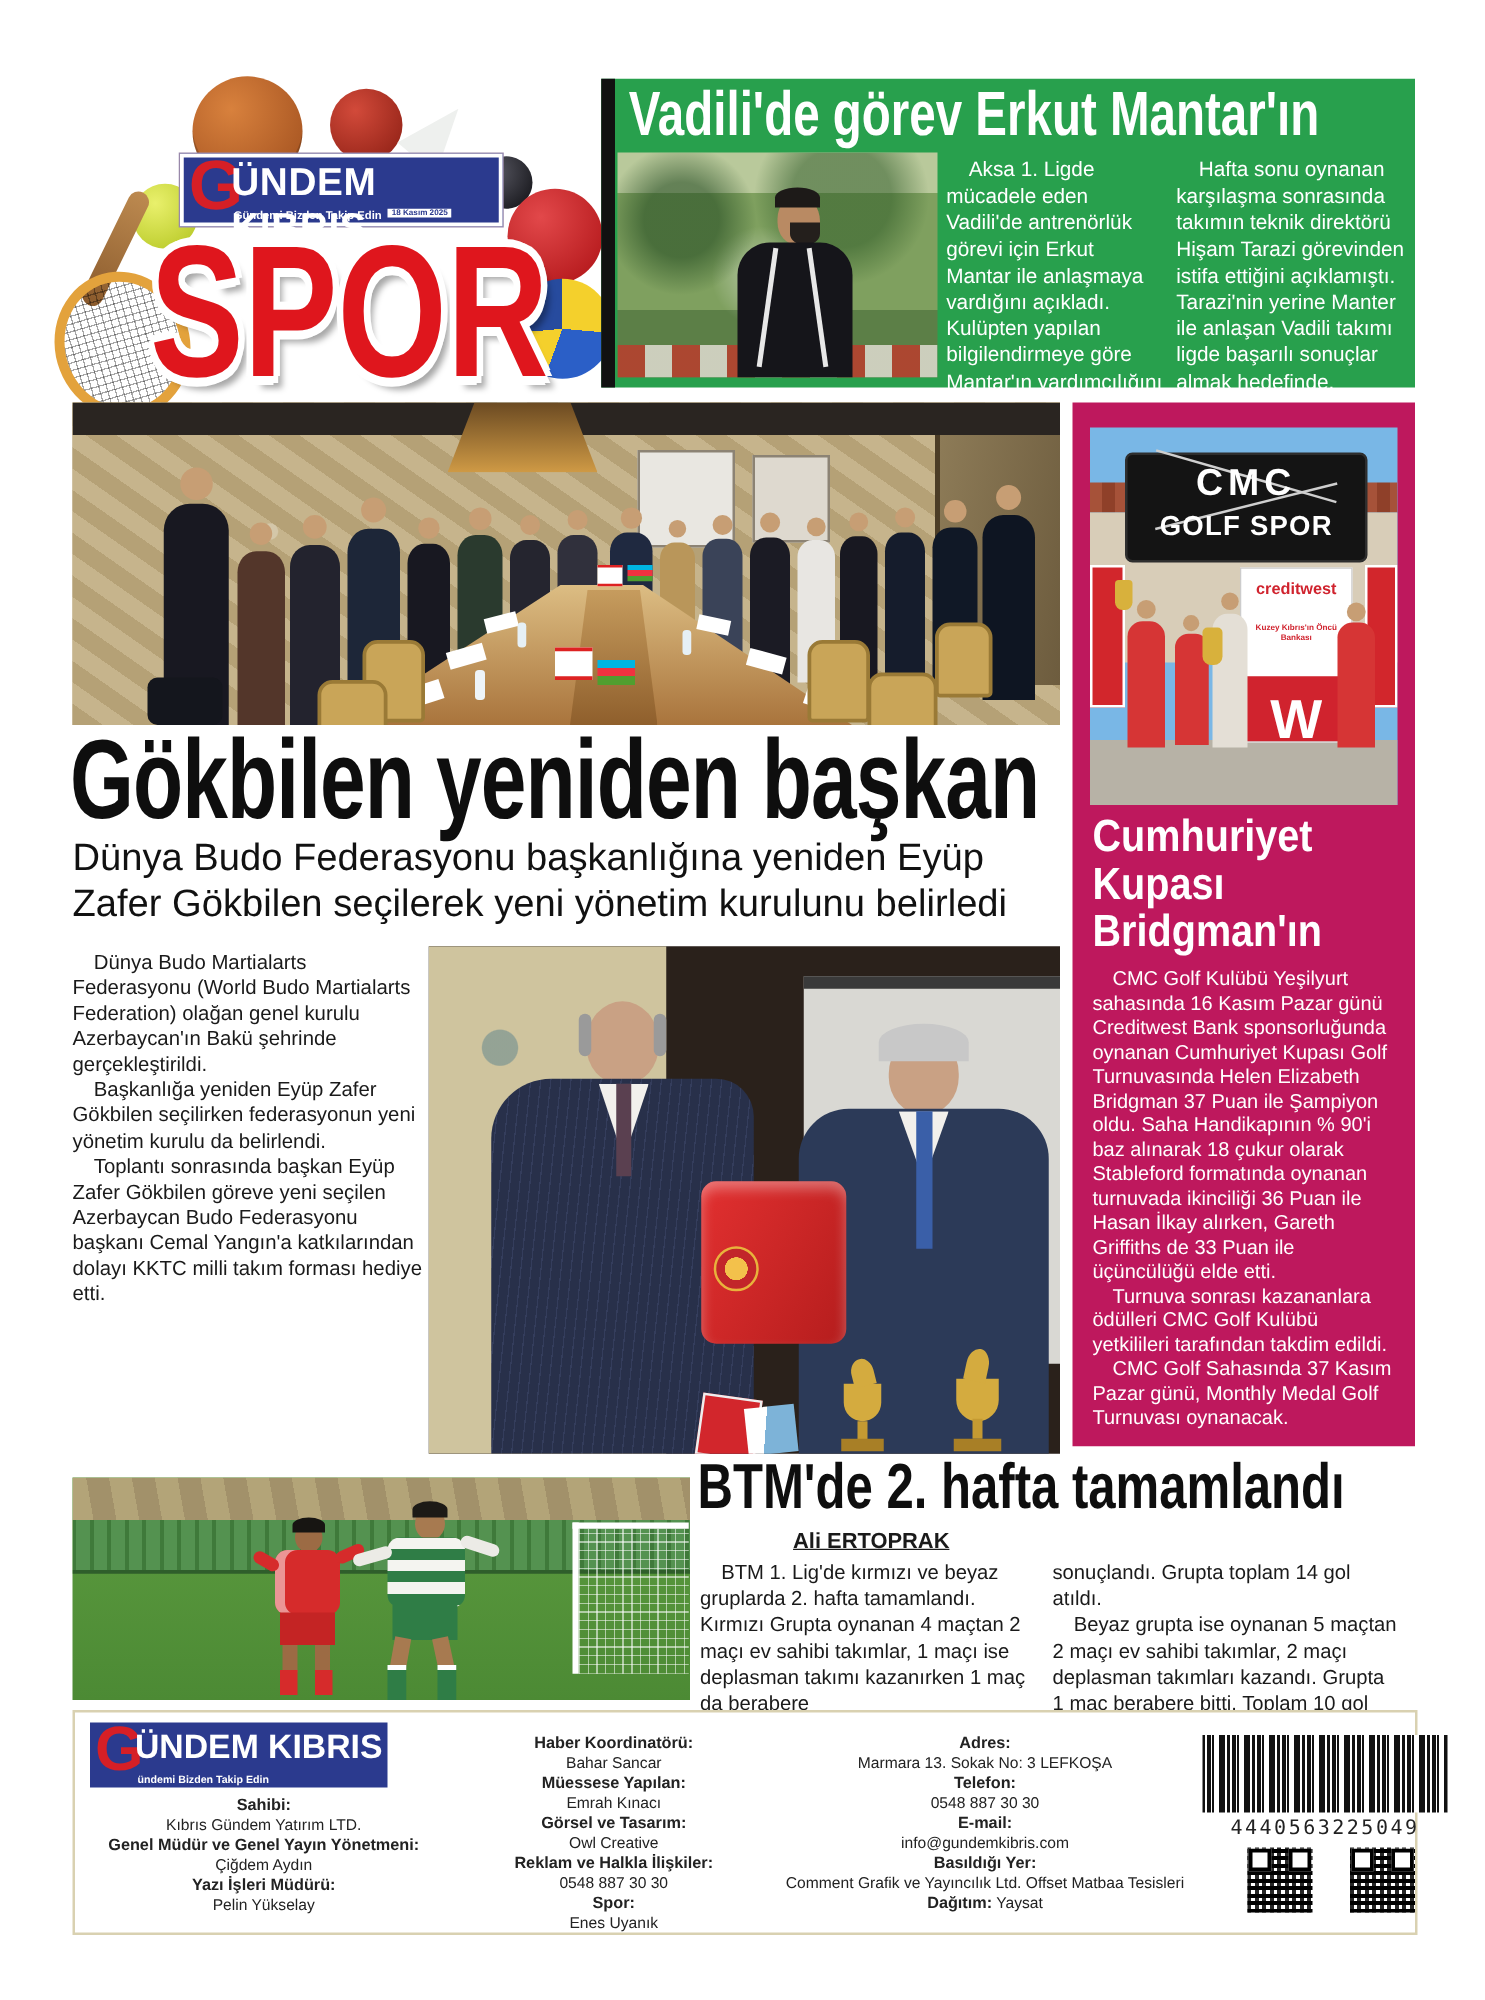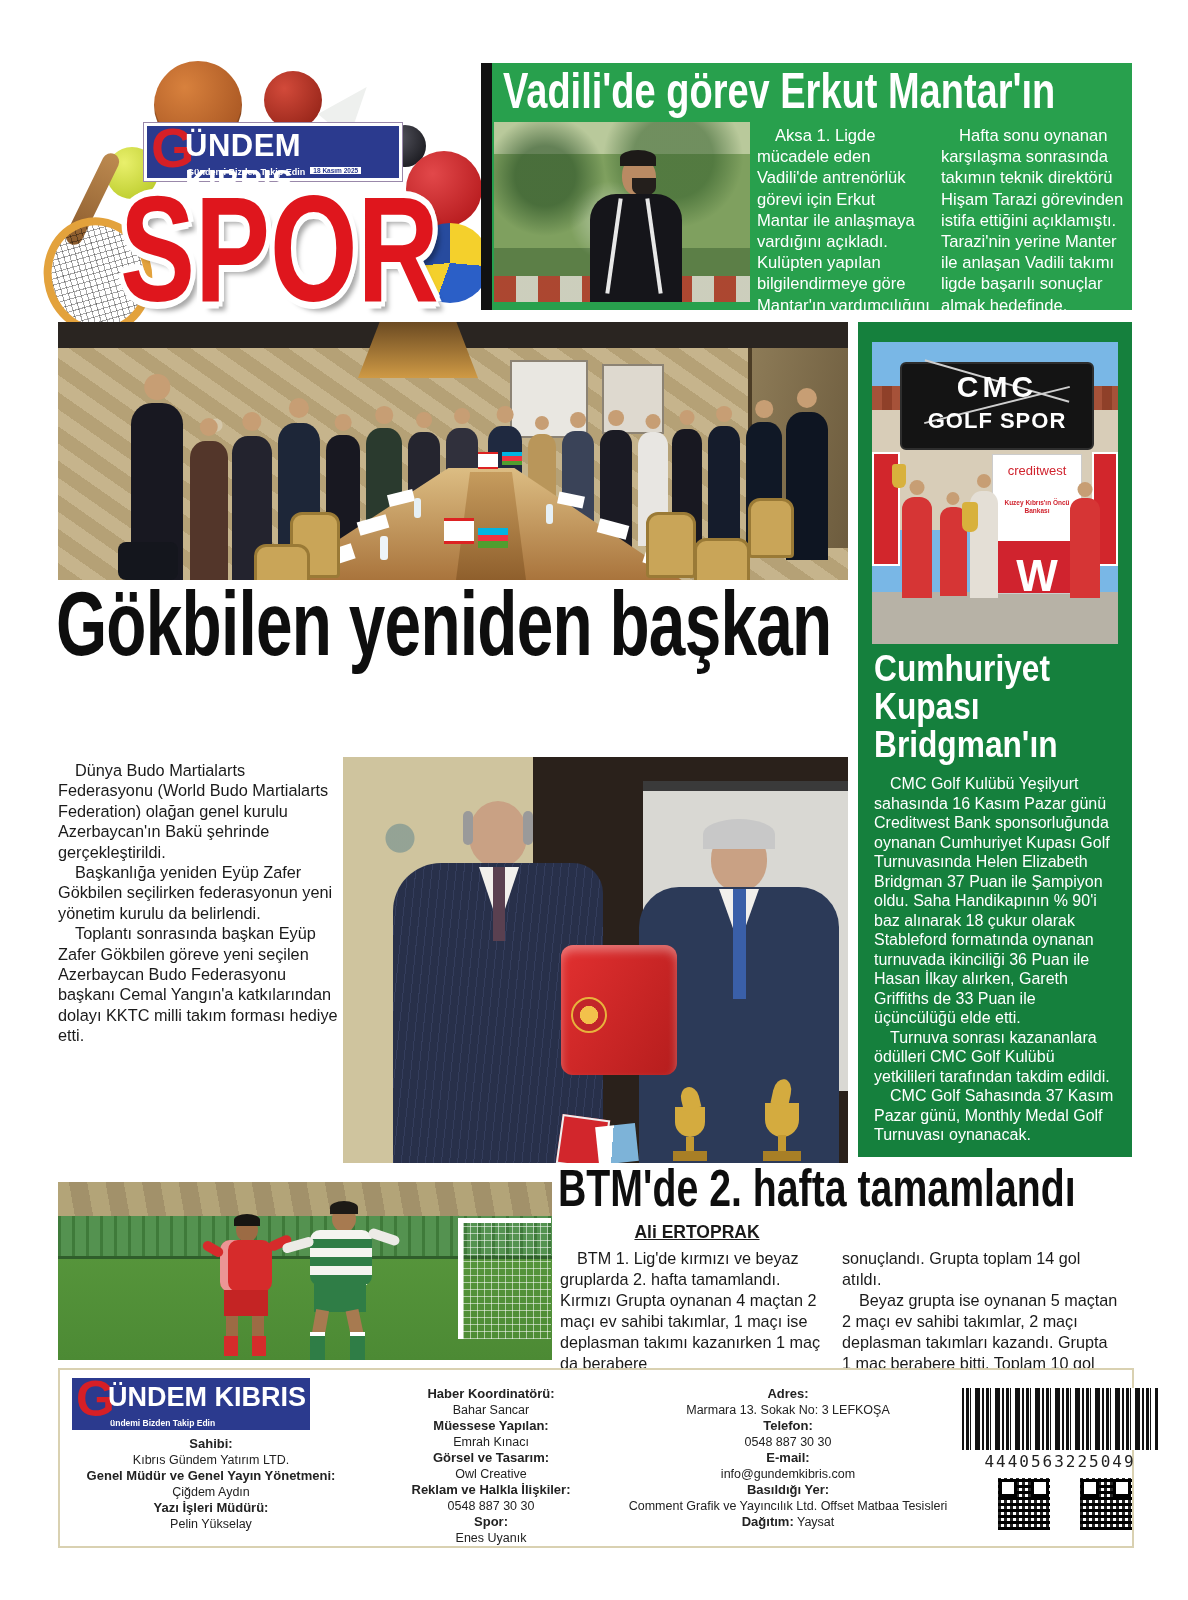--- a/index.html
+++ b/index.html
@@ -48,21 +48,21 @@
   .fig::after{content:"";position:absolute;left:5%;right:5%;top:14%;bottom:0;
        background:var(--c,#181821);border-radius:40% 40% 0 0/12% 12% 0 0;}
 
   .hshake{left:343px;top:757px;width:505px;height:406px;background:#2a211b;}
 
   .foot{left:58px;top:1182px;width:494px;height:178px;background:linear-gradient(#5d9c40,#4c8a34);}
 
   .golfp{position:absolute;left:14px;top:20px;width:246px;height:302px;background:#79b7e6;overflow:hidden;}
 
   
-  .bluep{left:858px;top:322px;width:274px;height:835px;background:#15803d;}
+  .bluep{left:858px;top:322px;width:274px;height:835px;background:#be185d;}
   .blue-h{position:absolute;left:16px;top:328px;color:#fff;font-size:36px;line-height:38px;}
   .blue-body{position:absolute;left:16px;top:452px;width:246px;color:#fff;font-size:16px;line-height:19.5px;}
   .blue-body p{text-indent:16px;}
 
   
   .h1{left:56px;top:578px;color:#0e0e0e;font-size:90px;line-height:92px;letter-spacing:-1px;}
   .sub{left:58px;top:668px;width:796px;font-size:30.5px;line-height:37px;color:#111;}
   .lcol{left:58px;top:760px;width:284px;font-size:16.3px;line-height:20.4px;}
   .lcol p{text-indent:17px;}
 
@@ -197,21 +197,21 @@
       <div class="abs" style="left:0;bottom:0;width:100%;height:52px;background:#b7b2a6;"></div>
       <div class="abs" style="left:28px;top:20px;width:190px;height:84px;background:#141414;border-radius:6px;border:2px solid #2e2e2e;">
         <div class="abs" style="left:20px;top:16px;width:150px;height:2px;background:#cfcfcf;transform:rotate(16deg);"></div>
         <div class="abs" style="left:20px;top:40px;width:150px;height:2px;background:#cfcfcf;transform:rotate(-14deg);"></div>
         <div class="scene-text" style="left:0;top:6px;width:100%;text-align:center;font-size:30px;letter-spacing:4px;">CMC</div>
         <div class="scene-text" style="left:0;top:44px;width:100%;text-align:center;font-size:22px;letter-spacing:1px;">GOLF SPOR</div>
       </div>
       <div class="abs" style="left:0;top:110px;width:24px;height:110px;background:#d2262c;border:2px solid #fff;"></div>
       <div class="abs" style="right:0;top:110px;width:22px;height:110px;background:#d2262c;border:2px solid #fff;"></div>
       <div class="abs" style="left:120px;top:112px;width:88px;height:138px;background:#fff;border:1px solid #ccc;">
-        <div style="position:absolute;left:0;top:8px;width:100%;text-align:center;font-size:13px;font-weight:normal;color:#d0232e;">creditwest</div>
+        <div style="position:absolute;left:0;top:8px;width:100%;text-align:center;font-size:13px;font-weight:bold;color:#d0232e;">creditwest</div>
         <div style="position:absolute;left:0;top:44px;width:100%;text-align:center;font-size:6.5px;font-weight:bold;color:#d0232e;line-height:8px;padding:0 4px;box-sizing:border-box;">Kuzey Kıbrıs'ın Öncü Bankası</div>
         <div class="abs" style="left:0;bottom:0;width:100%;height:52px;background:#d0232e;"></div>
         <div class="scene-text" style="left:0;bottom:-8px;width:100%;text-align:center;font-size:44px;">W</div>
       </div>
       <i class="fig" style="left:28px;top:138px;width:34px;height:118px;--c:#d63535;"></i>
       <i class="fig" style="left:66px;top:150px;width:30px;height:104px;--c:#d63535;"></i>
       <i class="fig" style="left:96px;top:132px;width:32px;height:124px;--c:#e4dfd6;"></i>
       <i class="fig" style="left:196px;top:140px;width:34px;height:116px;--c:#d63535;"></i>
       <div class="abs" style="left:20px;top:122px;width:14px;height:24px;background:#d8b13c;border-radius:3px 3px 6px 6px;"></div>
       <div class="abs" style="left:90px;top:160px;width:16px;height:30px;background:#d8b13c;border-radius:4px 4px 7px 7px;"></div>
@@ -223,20 +223,21 @@
       <span class="cond sx88">Bridgman'ın</span>
     </h3>
     <div class="blue-body">
       <p>CMC Golf Kulübü Yeşilyurt sahasında 16 Kasım Pazar günü Creditwest Bank sponsorluğunda oynanan Cumhuriyet Kupası Golf Turnuvasında Helen Elizabeth Bridgman 37 Puan ile Şampiyon oldu. Saha Handikapının % 90'i baz alınarak 18 çukur olarak Stableford formatında oynanan turnuvada ikinciliği 36 Puan ile Hasan İlkay alırken, Gareth Griffiths de 33 Puan ile üçüncülüğü elde etti.</p>
       <p>Turnuva sonrası kazananlara ödülleri CMC Golf Kulübü yetkilileri tarafından takdim edildi.</p>
       <p>CMC Golf Sahasında 37 Kasım Pazar günü, Monthly Medal Golf Turnuvası oynanacak.</p>
     </div>
   </section>
 
   <h1 class="abs h1" style="margin:0;"><span class="cond sx73">Gökbilen yeniden başkan</span></h1>
+  <p class="abs sub">Dünya Budo Federasyonu başkanlığına yeniden Eyüp Zafer Gökbilen seçilerek yeni yönetim kurulunu belirledi</p>
 
   <div class="abs lcol">
     <p>Dünya Budo Martialarts Federasyonu (World Budo Martialarts Federation) olağan genel kurulu Azerbaycan'ın Bakü şehrinde gerçekleştirildi.</p>
     <p>Başkanlığa yeniden Eyüp Zafer Gökbilen seçilirken federasyonun yeni yönetim kurulu da belirlendi.</p>
     <p>Toplantı sonrasında başkan Eyüp Zafer Gökbilen göreve yeni seçilen Azerbaycan Budo Federasyonu başkanı Cemal Yangın'a katkılarından dolayı KKTC milli takım forması hediye etti.</p>
   </div>
 
   <div class="photo hshake">
     <div class="abs" style="left:0;top:0;width:190px;height:100%;background:radial-gradient(circle at 30% 20%,rgba(90,130,140,.5) 0 14px,transparent 15px),radial-gradient(circle at 70% 50%,rgba(170,120,60,.45) 0 16px,transparent 17px),radial-gradient(circle at 40% 80%,rgba(90,130,140,.4) 0 13px,transparent 14px),#cfc49e;"></div>
     <div class="abs" style="left:300px;top:24px;width:205px;height:300px;background:#d9d8d3;border-top:10px solid #3a3a3a;"></div>

